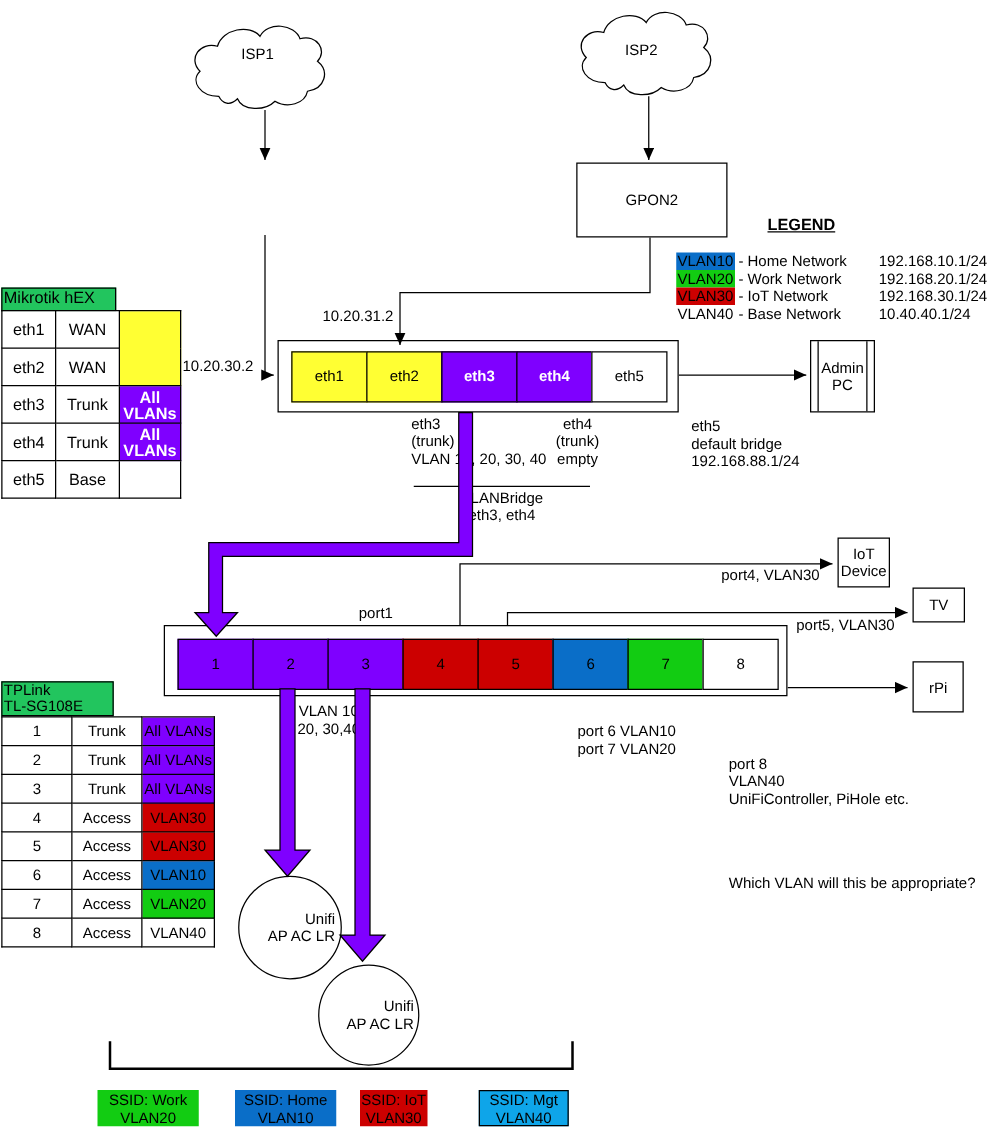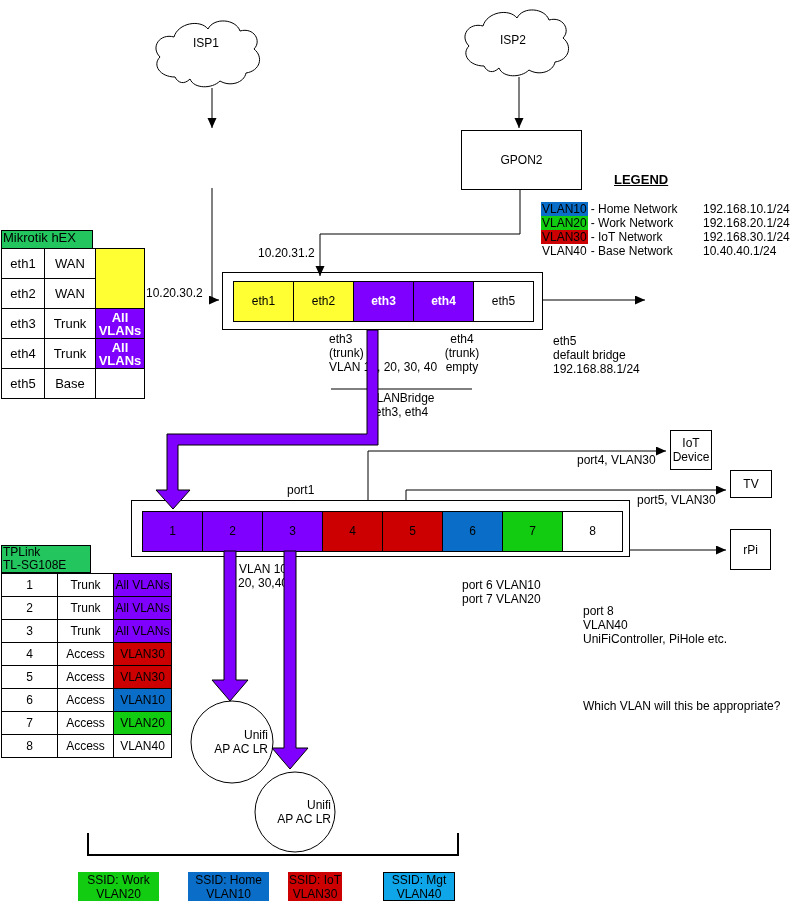--- a/index.html
+++ b/index.html
@@ -133,20 +133,26 @@
   <div class="obox" style="left:222px;top:272px;width:321px;height:58px">
     <div class="cell c-yellow" style="left:10px;top:8px;width:61px;height:41px">eth1</div>
     <div class="cell c-yellow" style="left:70px;top:8px;width:61px;height:41px">eth2</div>
     <div class="cell c-purple wv" style="left:130px;top:8px;width:61px;height:41px">eth3</div>
     <div class="cell c-purple wv" style="left:190px;top:8px;width:61px;height:41px">eth4</div>
     <div class="cell" style="left:250px;top:8px;width:61px;height:41px">eth5</div>
   </div>
   <div class="lbl" style="left:146px;top:286px">10.20.30.2</div>
   <div class="lbl" style="left:258px;top:246px">10.20.31.2</div>
 
+  <div class="dbox" style="left:648px;top:272px;width:52px;height:58px">
+    <div class="vline-l"></div>
+    <div class="vline-r"></div>
+    <span>Admin</span>
+    <span>PC</span>
+  </div>
 
   <div class="lbl" style="left:329px;top:332px;line-height:14px">
     <div>eth3</div>
     <div>(trunk)</div>
     <div>VLAN 10, 20, 30, 40</div>
   </div>
   <div class="lbl center" style="left:433px;top:332px;width:58px">
     <div>eth4</div>
     <div>(trunk)</div>
     <div>empty</div>

